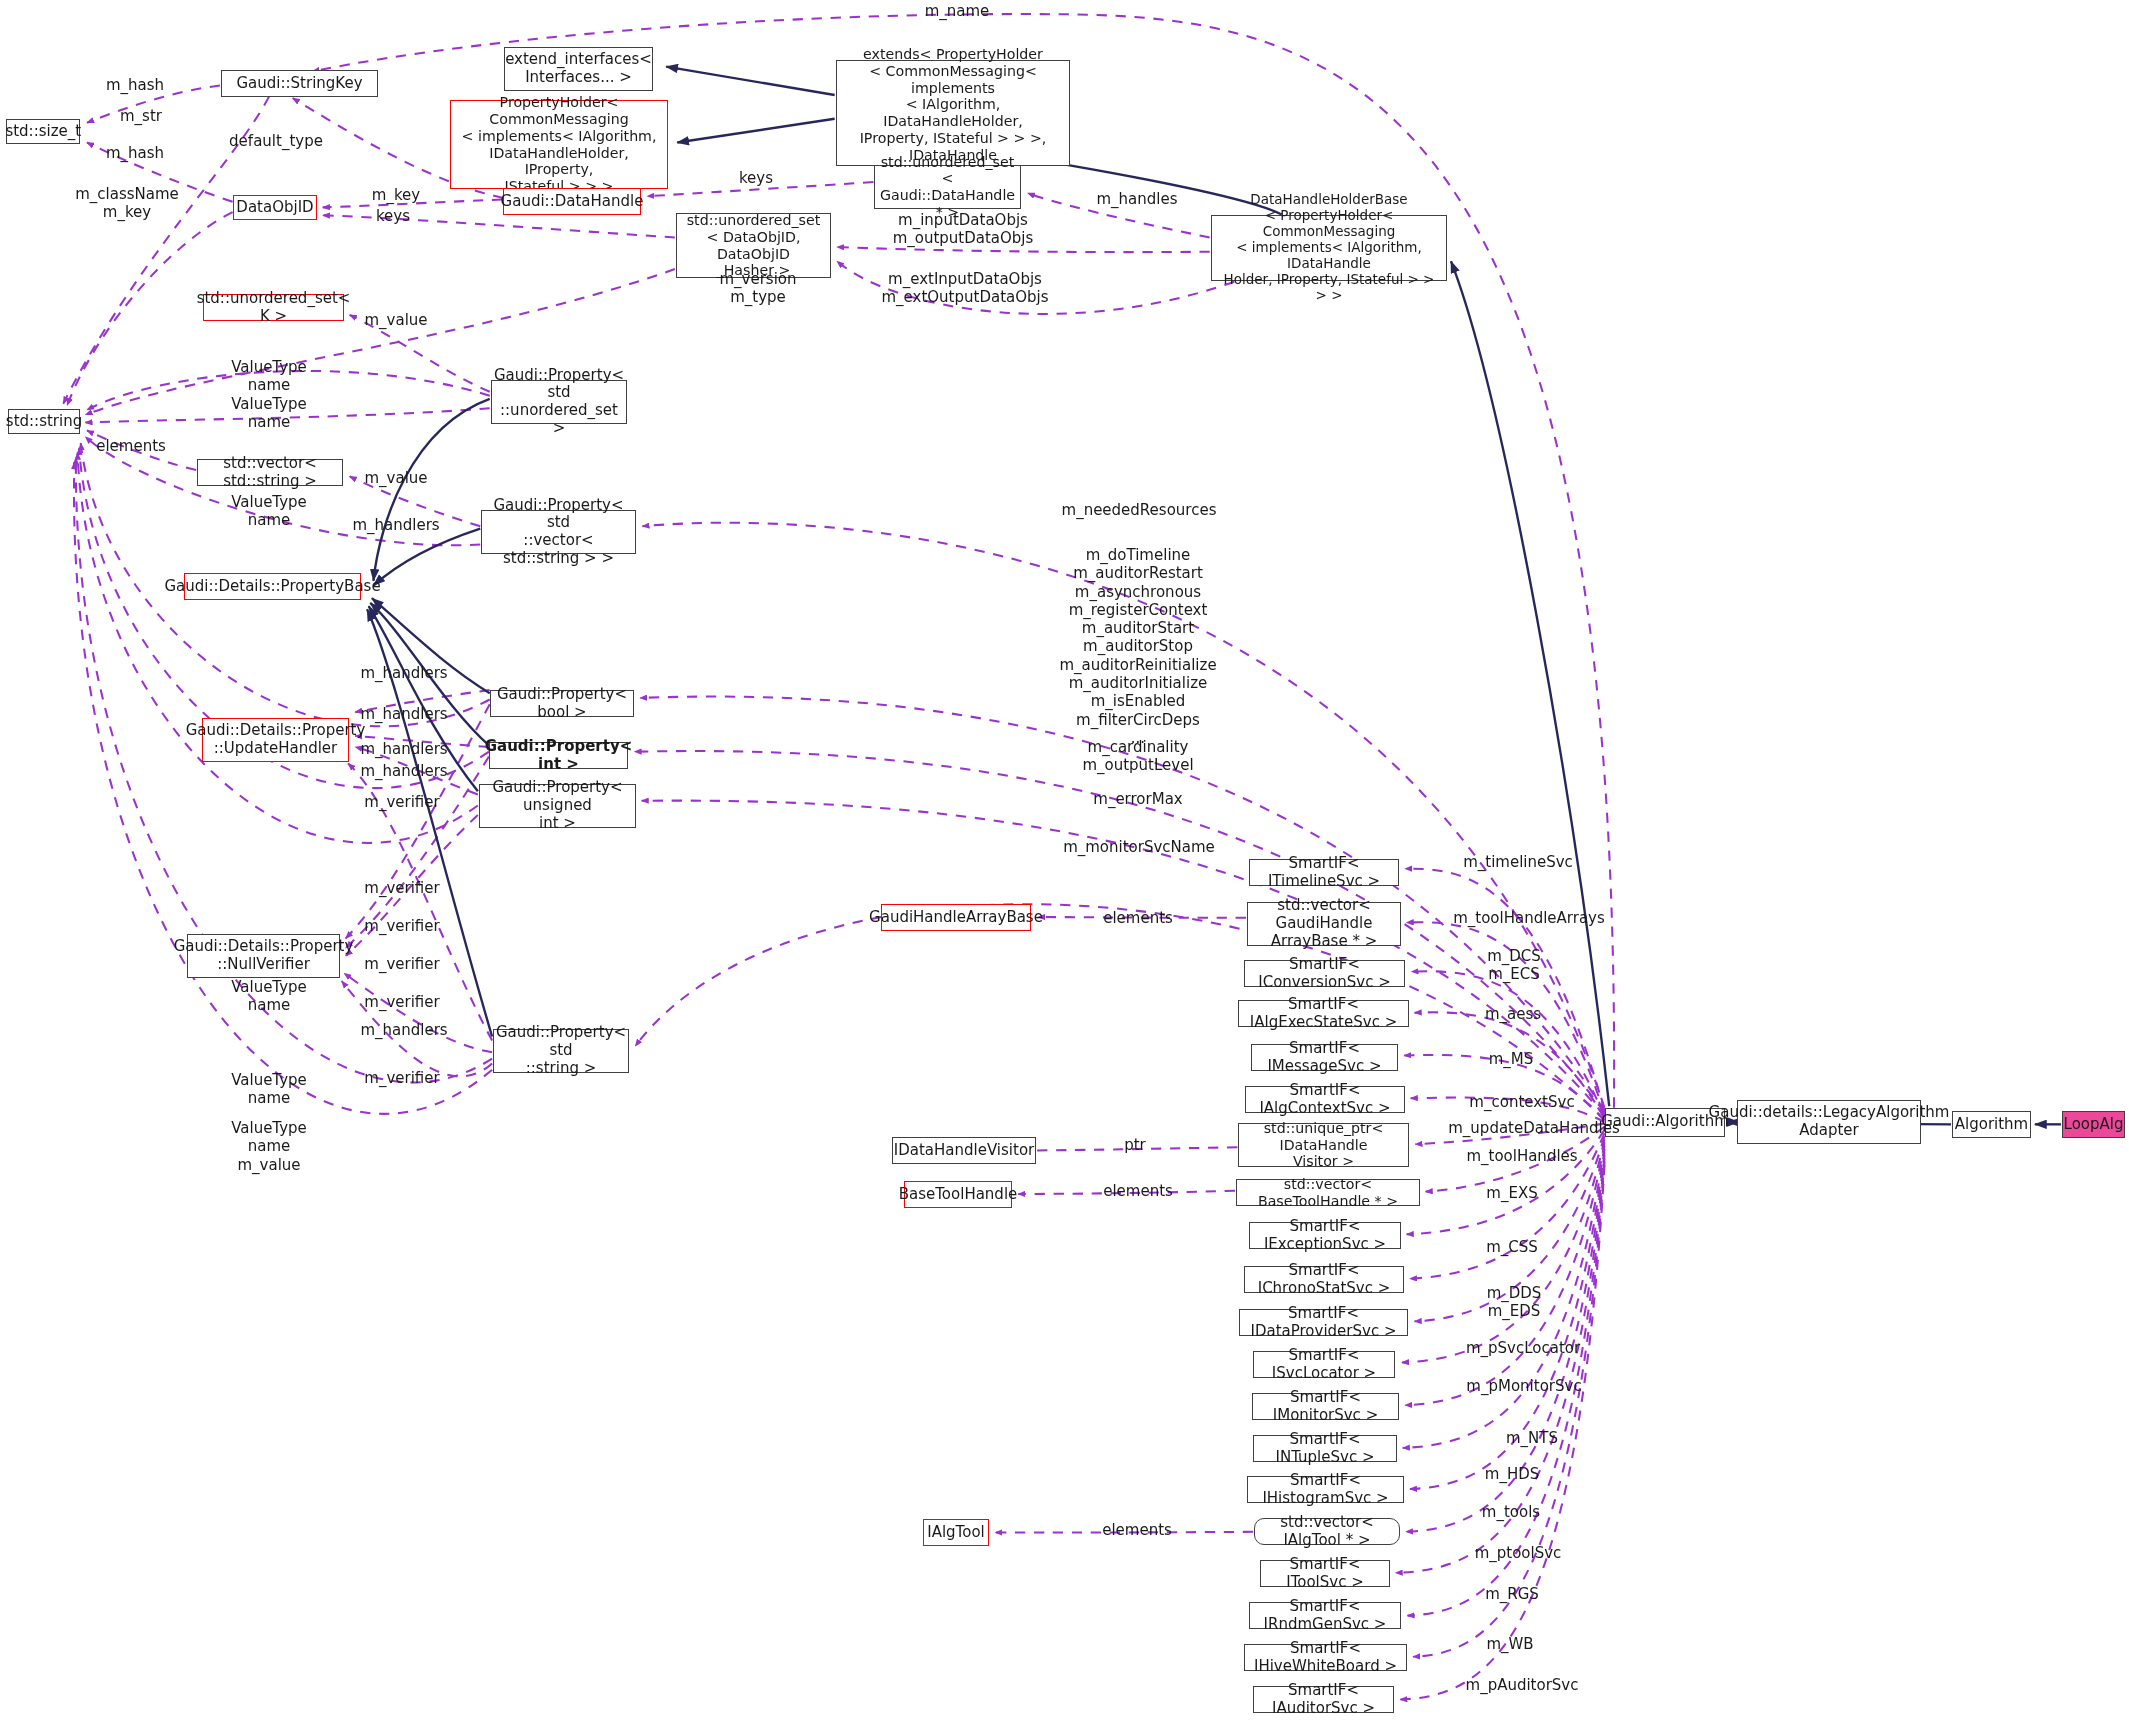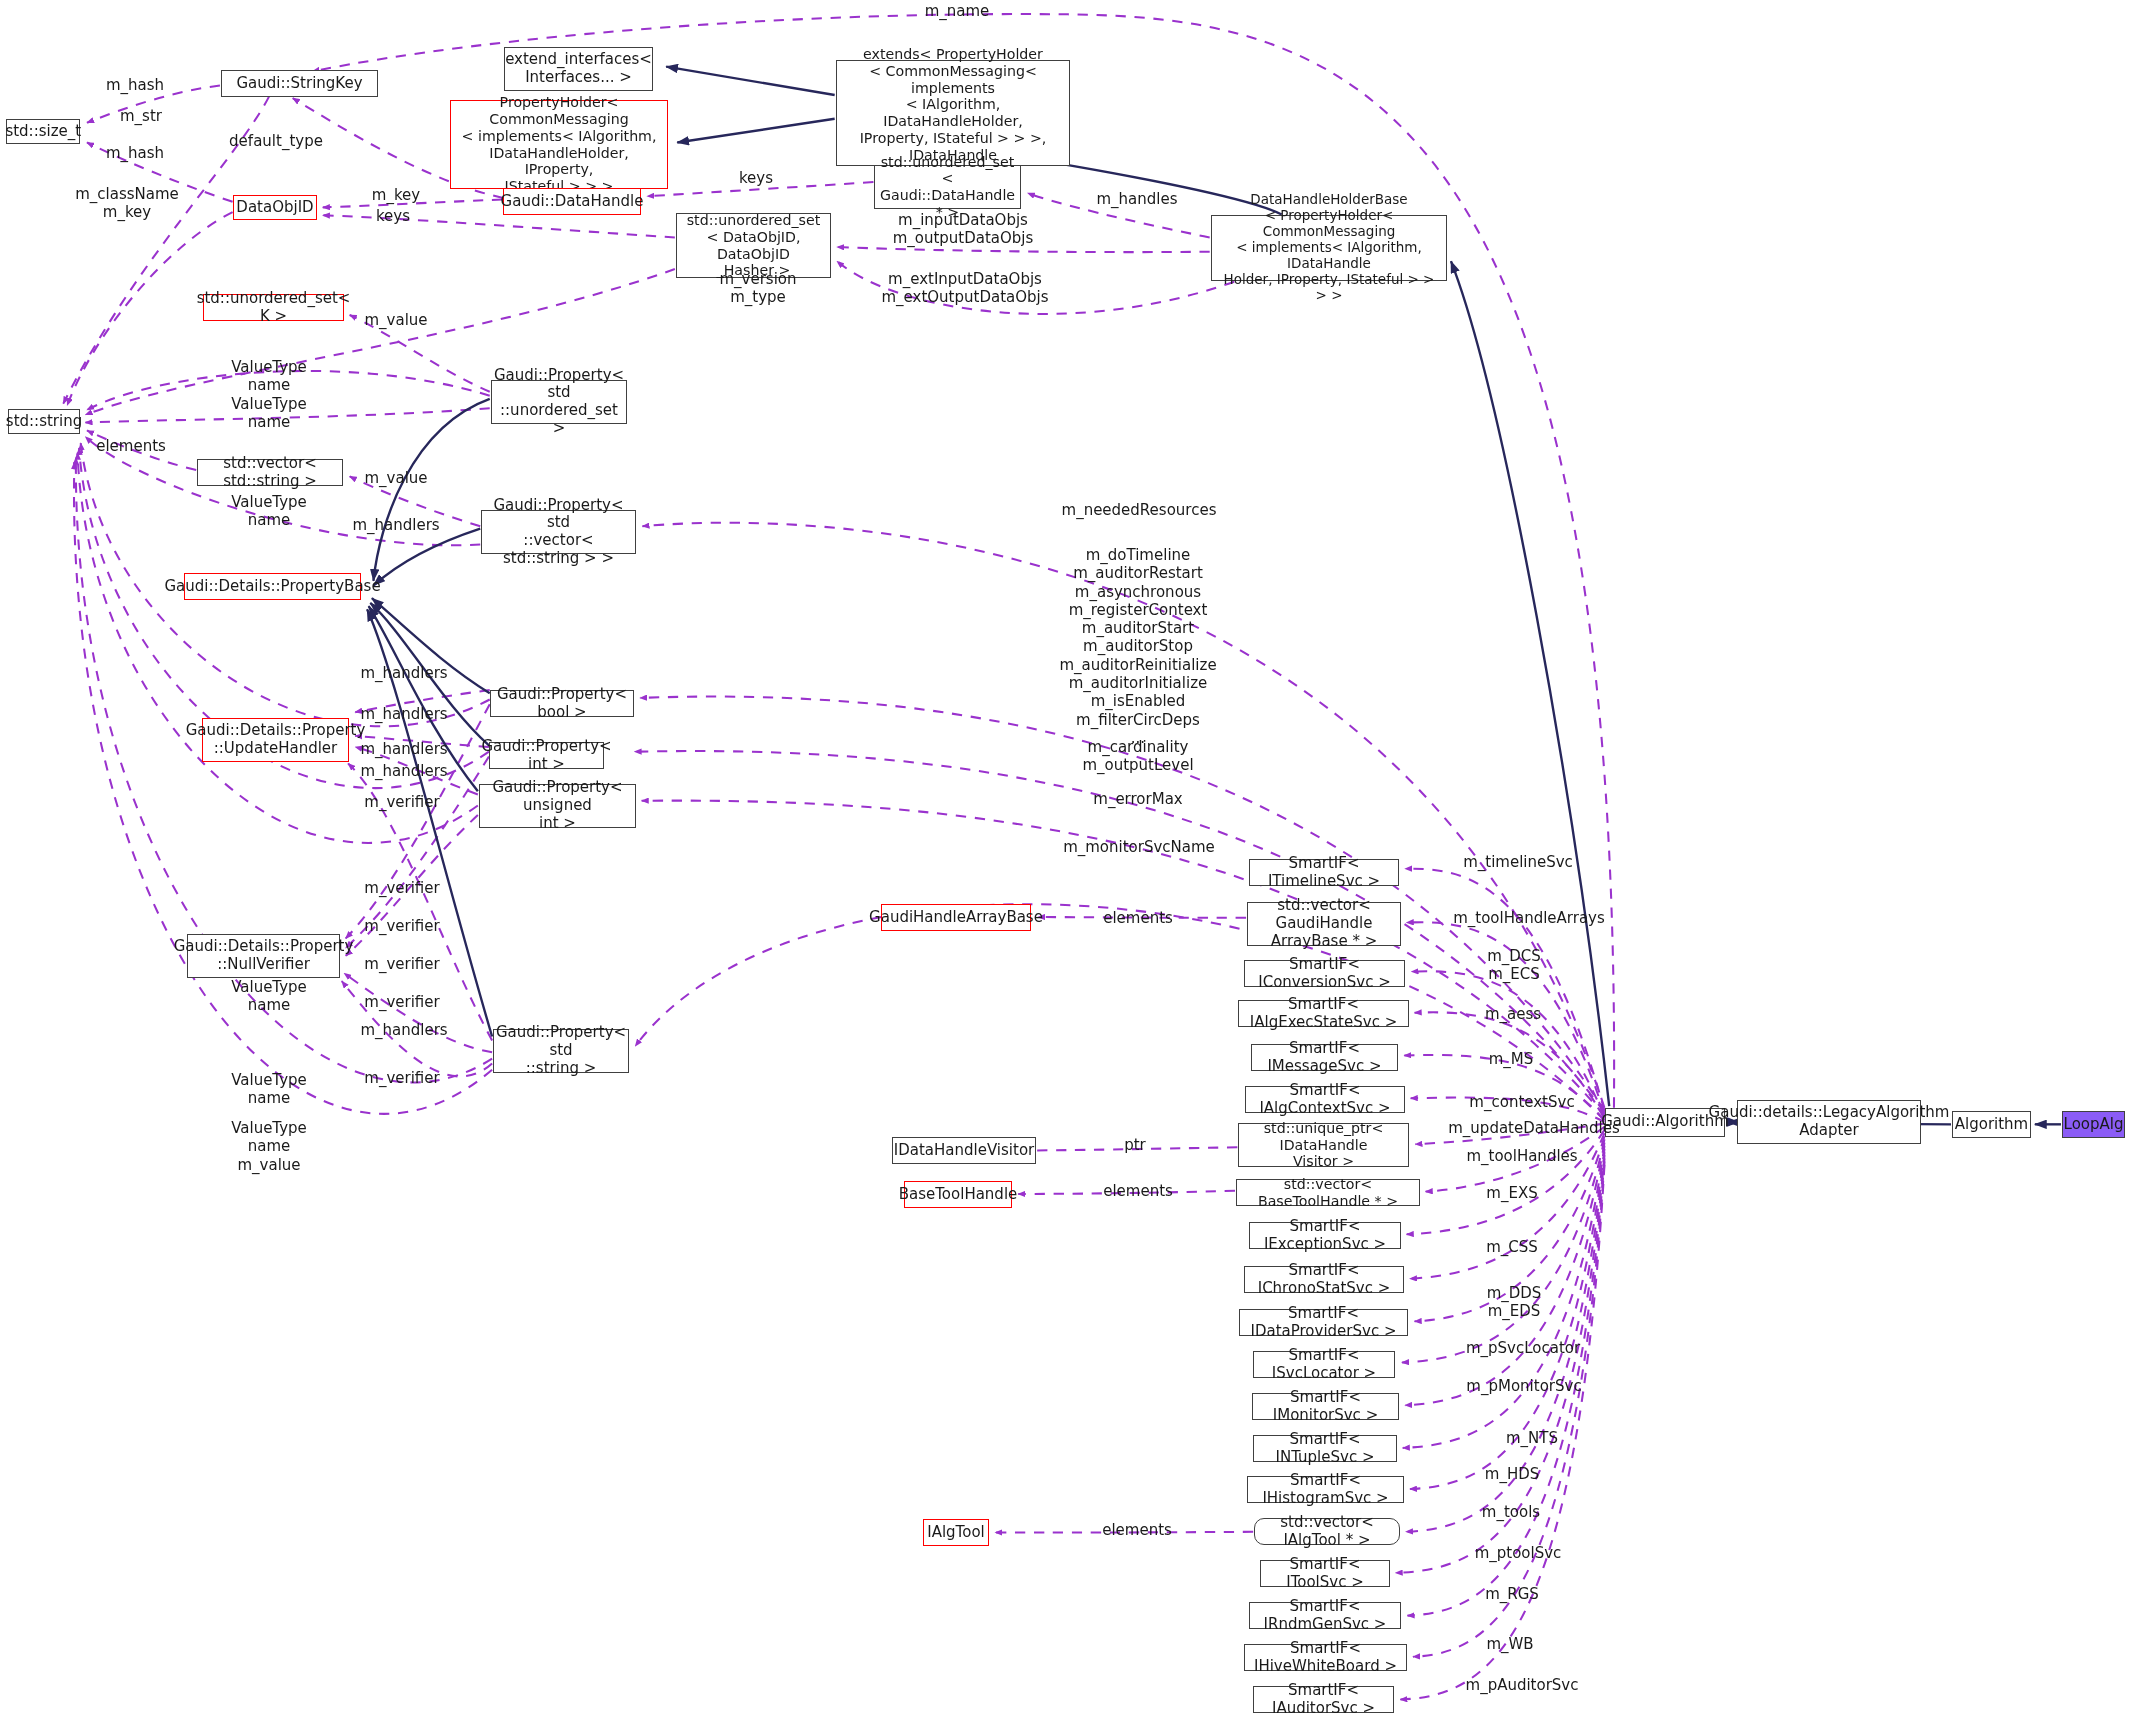--- a/index.html
+++ b/index.html
@@ -32,21 +32,21 @@
     display: flex;
     align-items: center;
     justify-content: center;
     text-align: center;
     line-height: 1.18;
     font-size: 15px;
     padding: 1.6px 4.7px;
     white-space: pre-line;
   }
   .node.red { border-color: #ff0000; }
-  .node.filled { background: #8b5cf6; border-color: #404040; text-align: center; }
+  .node.filled { background: #ec4899; border-color: #404040; text-align: center; }
   .edge-label {
     position: absolute;
     color: #1a1a1a;
     font-size: 15px;
     line-height: 1.22;
     text-align: center;
     white-space: pre-line;
     transform: translate(-50%, -50%);
     pointer-events: none;
   }
@@ -217,21 +217,21 @@
   <div class="node" style="left:8px;top:409px;width:72px;height:25px;">std::string</div>
   <div class="node" style="left:491px;top:380px;width:136px;height:44px;">Gaudi::Property&lt; std
 ::unordered_set &gt;</div>
   <div class="node" style="left:197px;top:459px;width:146px;height:27px;">std::vector&lt; std::string &gt;</div>
   <div class="node" style="left:481px;top:510px;width:155px;height:44px;">Gaudi::Property&lt; std
 ::vector&lt; std::string &gt; &gt;</div>
   <div class="node red" style="left:184px;top:573px;width:177px;height:27px;">Gaudi::Details::PropertyBase</div>
   <div class="node" style="left:490px;top:690px;width:144px;height:27px;">Gaudi::Property&lt; bool &gt;</div>
   <div class="node red" style="left:202px;top:718px;width:147px;height:44px;">Gaudi::Details::Property
 ::UpdateHandler</div>
-  <div class="node" style="left:489px;top:742px;width:115px;height:27px;">Gaudi::Property&lt; int &gt;</div>
+  <div class="node" style="left:489px;top:742px;width:139px;height:27px;font-weight:bold;">Gaudi::Property&lt; int &gt;</div>
   <div class="node" style="left:479px;top:784px;width:157px;height:44px;">Gaudi::Property&lt; unsigned
 int &gt;</div>
   <div class="node" style="left:187px;top:934px;width:153px;height:44px;">Gaudi::Details::Property
 ::NullVerifier</div>
   <div class="node" style="left:493px;top:1029px;width:136px;height:44px;">Gaudi::Property&lt; std
 ::string &gt;</div>
   <div class="node" style="left:1249px;top:859px;width:150px;height:27px;">SmartIF&lt; ITimelineSvc &gt;</div>
   <div class="node red" style="left:881px;top:904px;width:150px;height:27px;">GaudiHandleArrayBase</div>
   <div class="node" style="left:1247px;top:902px;width:154px;height:44px;">std::vector&lt; GaudiHandle
 ArrayBase * &gt;</div>

